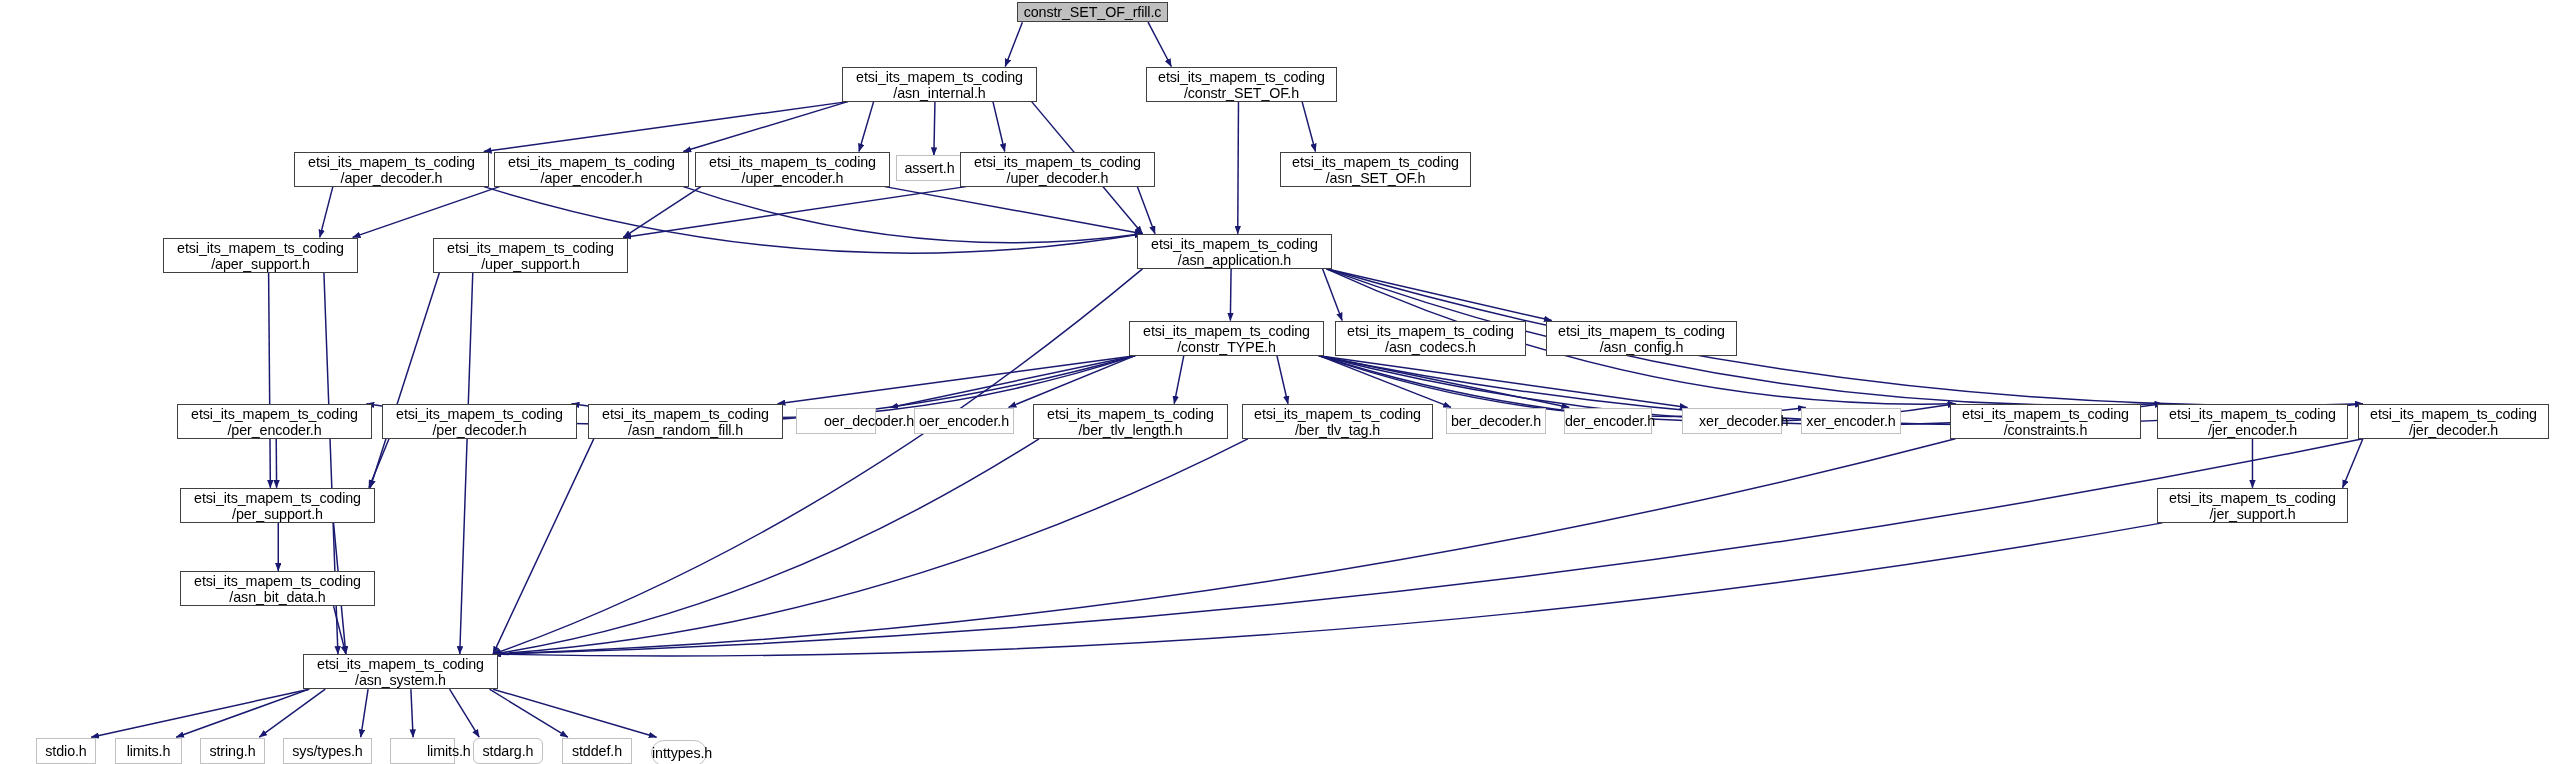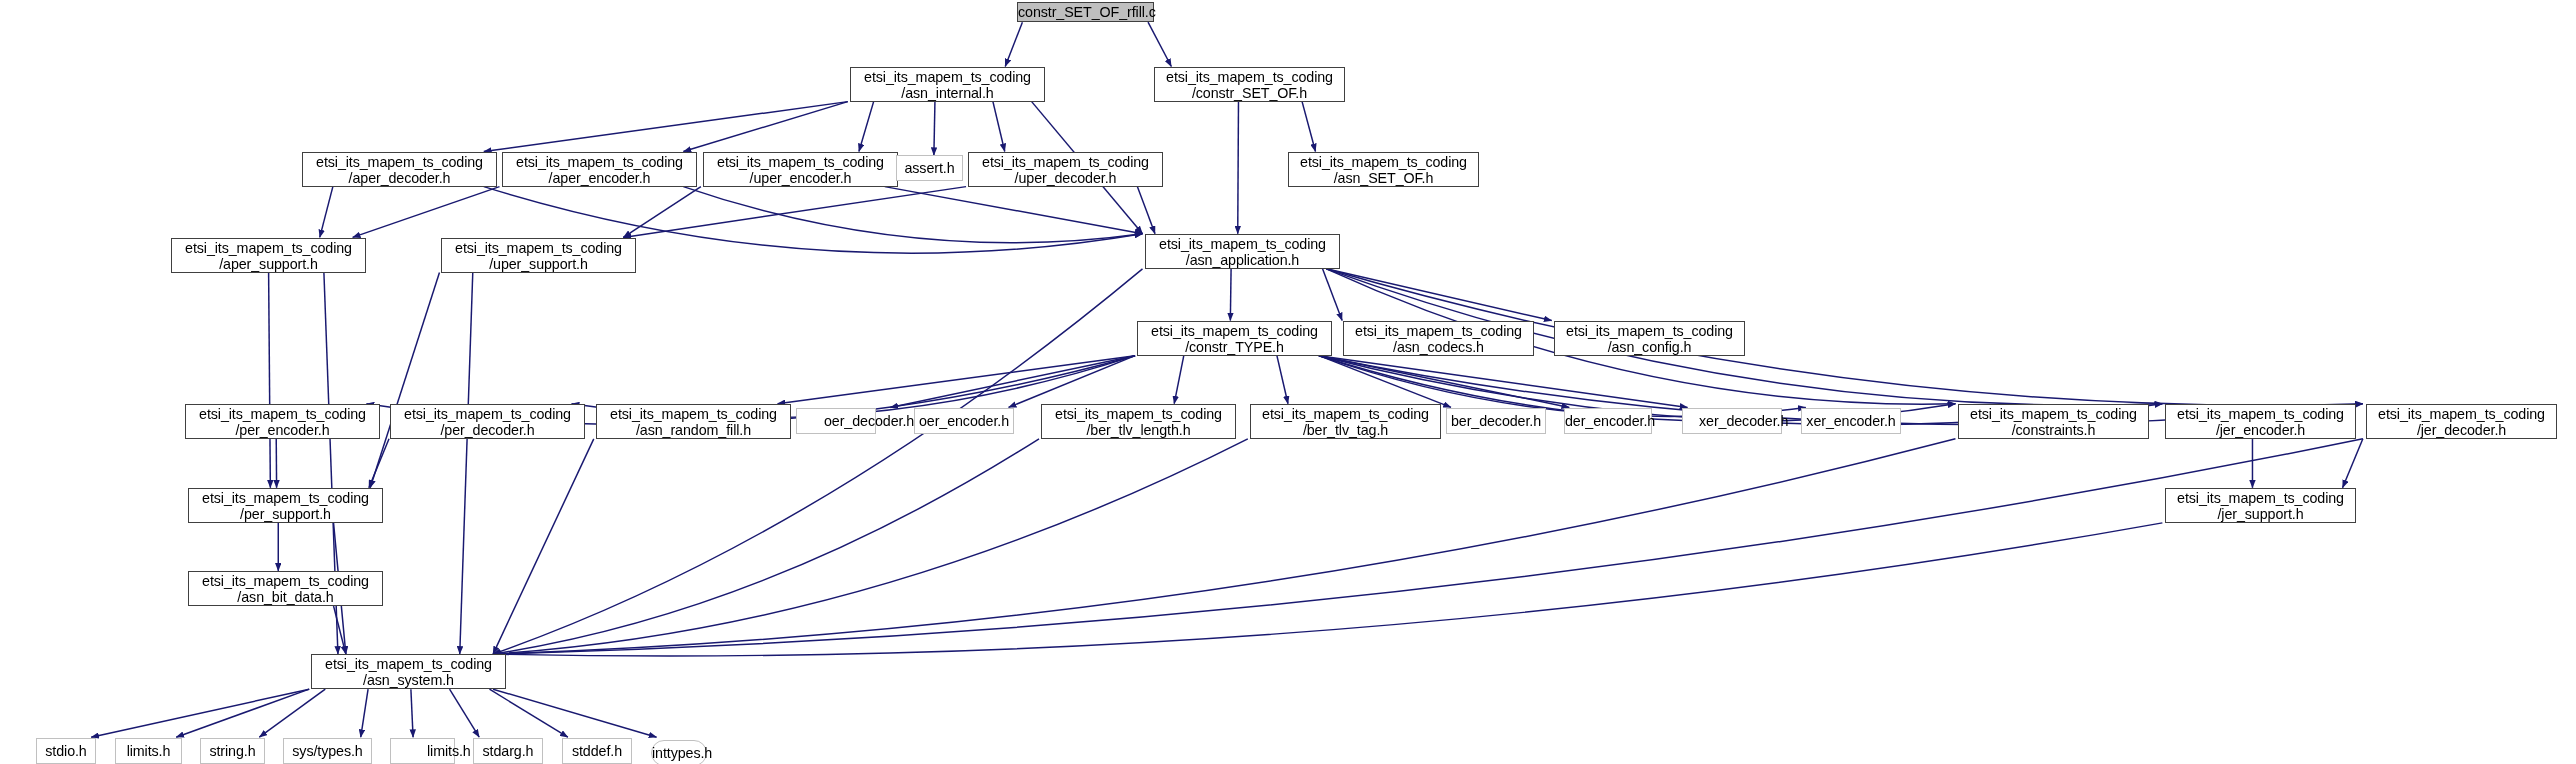--- a/index.html
+++ b/index.html
@@ -41,21 +41,20 @@
     background: #ffffff;
     border: 0.9px solid #c0c0c0;
     color: #000000;
     font-size: 14.3px;
     line-height: 16px;
     white-space: pre-line;
     letter-spacing: -0.1px;
   }
   .node.strong {
     border: 1.8px solid #404040;
-    margin-left: 8px;
   }
   .node.root {
     background: #bfbfbf;
     border: 1.8px solid #404040;
   }
   .node-label {
     display: block;
     width: 100%;
     white-space: pre-line;
   }
@@ -131,21 +130,21 @@
         <path d="M 334 746 Q 262 772 190 798" fill="none" stroke="#191970" stroke-width="1.6" marker-end="url(#arrowhead)"></path>
         <path d="M 351.375 746 Q 315.6875 772 280 798" fill="none" stroke="#191970" stroke-width="1.6" marker-end="url(#arrowhead)"></path>
         <path d="M 397.725 746 Q 393.75 772 389.775 798" fill="none" stroke="#191970" stroke-width="1.6" marker-end="url(#arrowhead)"></path>
         <path d="M 444.075 746 Q 445.25 772 446.425 798" fill="none" stroke="#191970" stroke-width="1.6" marker-end="url(#arrowhead)"></path>
         <path d="M 485.925 746 Q 501.9625 772 518 798" fill="none" stroke="#191970" stroke-width="1.6" marker-end="url(#arrowhead)"></path>
         <path d="M 529.125 746 Q 571.5625 772 614 798" fill="none" stroke="#191970" stroke-width="1.6" marker-end="url(#arrowhead)"></path>
         <path d="M 533 746 Q 621.5 772 710 798" fill="none" stroke="#191970" stroke-width="1.6" marker-end="url(#arrowhead)"></path>
       </g>
   </svg>
   <div id="node-layer">
-      <div class="node root" style="left: 1017px; top: 1.8px; width: 137px; height: 20.3px;"><span class="node-label">constr_SET_OF_rfill.c</span></div>
+      <div class="node root" style="left: 1017px; top: 1.8px; width: 151px; height: 20.3px;"><span class="node-label">constr_SET_OF_rfill.c</span></div>
       <div class="node strong" style="left: 842px; top: 67px; width: 195px; height: 35px;"><span class="node-label">etsi_its_mapem_ts_coding
 /asn_internal.h</span></div>
       <div class="node strong" style="left: 1146px; top: 67px; width: 191px; height: 35px;"><span class="node-label">etsi_its_mapem_ts_coding
 /constr_SET_OF.h</span></div>
       <div class="node strong" style="left: 294px; top: 152px; width: 195px; height: 35px;"><span class="node-label">etsi_its_mapem_ts_coding
 /aper_decoder.h</span></div>
       <div class="node strong" style="left: 494px; top: 152px; width: 195px; height: 35px;"><span class="node-label">etsi_its_mapem_ts_coding
 /aper_encoder.h</span></div>
       <div class="node strong" style="left: 695px; top: 152px; width: 195px; height: 35px;"><span class="node-label">etsi_its_mapem_ts_coding
 /uper_encoder.h</span></div>
@@ -194,18 +193,18 @@
 /jer_support.h</span></div>
       <div class="node strong" style="left: 180px; top: 571px; width: 195px; height: 35px;"><span class="node-label">etsi_its_mapem_ts_coding
 /asn_bit_data.h</span></div>
       <div class="node strong" style="left: 303px; top: 654px; width: 195px; height: 35px;"><span class="node-label">etsi_its_mapem_ts_coding
 /asn_system.h</span></div>
       <div class="node" style="left: 36px; top: 738px; width: 60px; height: 26px;"><span class="node-label">stdio.h</span></div>
       <div class="node" style="left: 115px; top: 738px; width: 67px; height: 26px;"><span class="node-label">limits.h</span></div>
       <div class="node" style="left: 200px; top: 738px; width: 65px; height: 26px;"><span class="node-label">string.h</span></div>
       <div class="node" style="left: 283px; top: 738px; width: 89px; height: 26px;"><span class="node-label">sys/types.h</span></div>
       <div class="node" style="left: 390px; top: 738px; width: 65px; height: 26px; padding-left: 36px;"><span class="node-label">limits.h</span></div>
-      <div class="node" style="left: 473px; top: 738px; width: 70px; height: 26px;"><span class="node-label">stdarg.h</span></div>
+      <div class="node" style="left: 473px; top: 738px; width: 70px; height: 26px; border-radius: 6px;"><span class="node-label">stdarg.h</span></div>
       <div class="node" style="left: 562px; top: 738px; width: 70px; height: 26px;"><span class="node-label">stddef.h</span></div>
       <div class="node" style="left: 651px; top: 740px; width: 56px; height: 26px; border-radius: 13px;"><span class="node-label">inttypes.h</span></div>
     </div>
 </div>
 
 
 </body></html>

